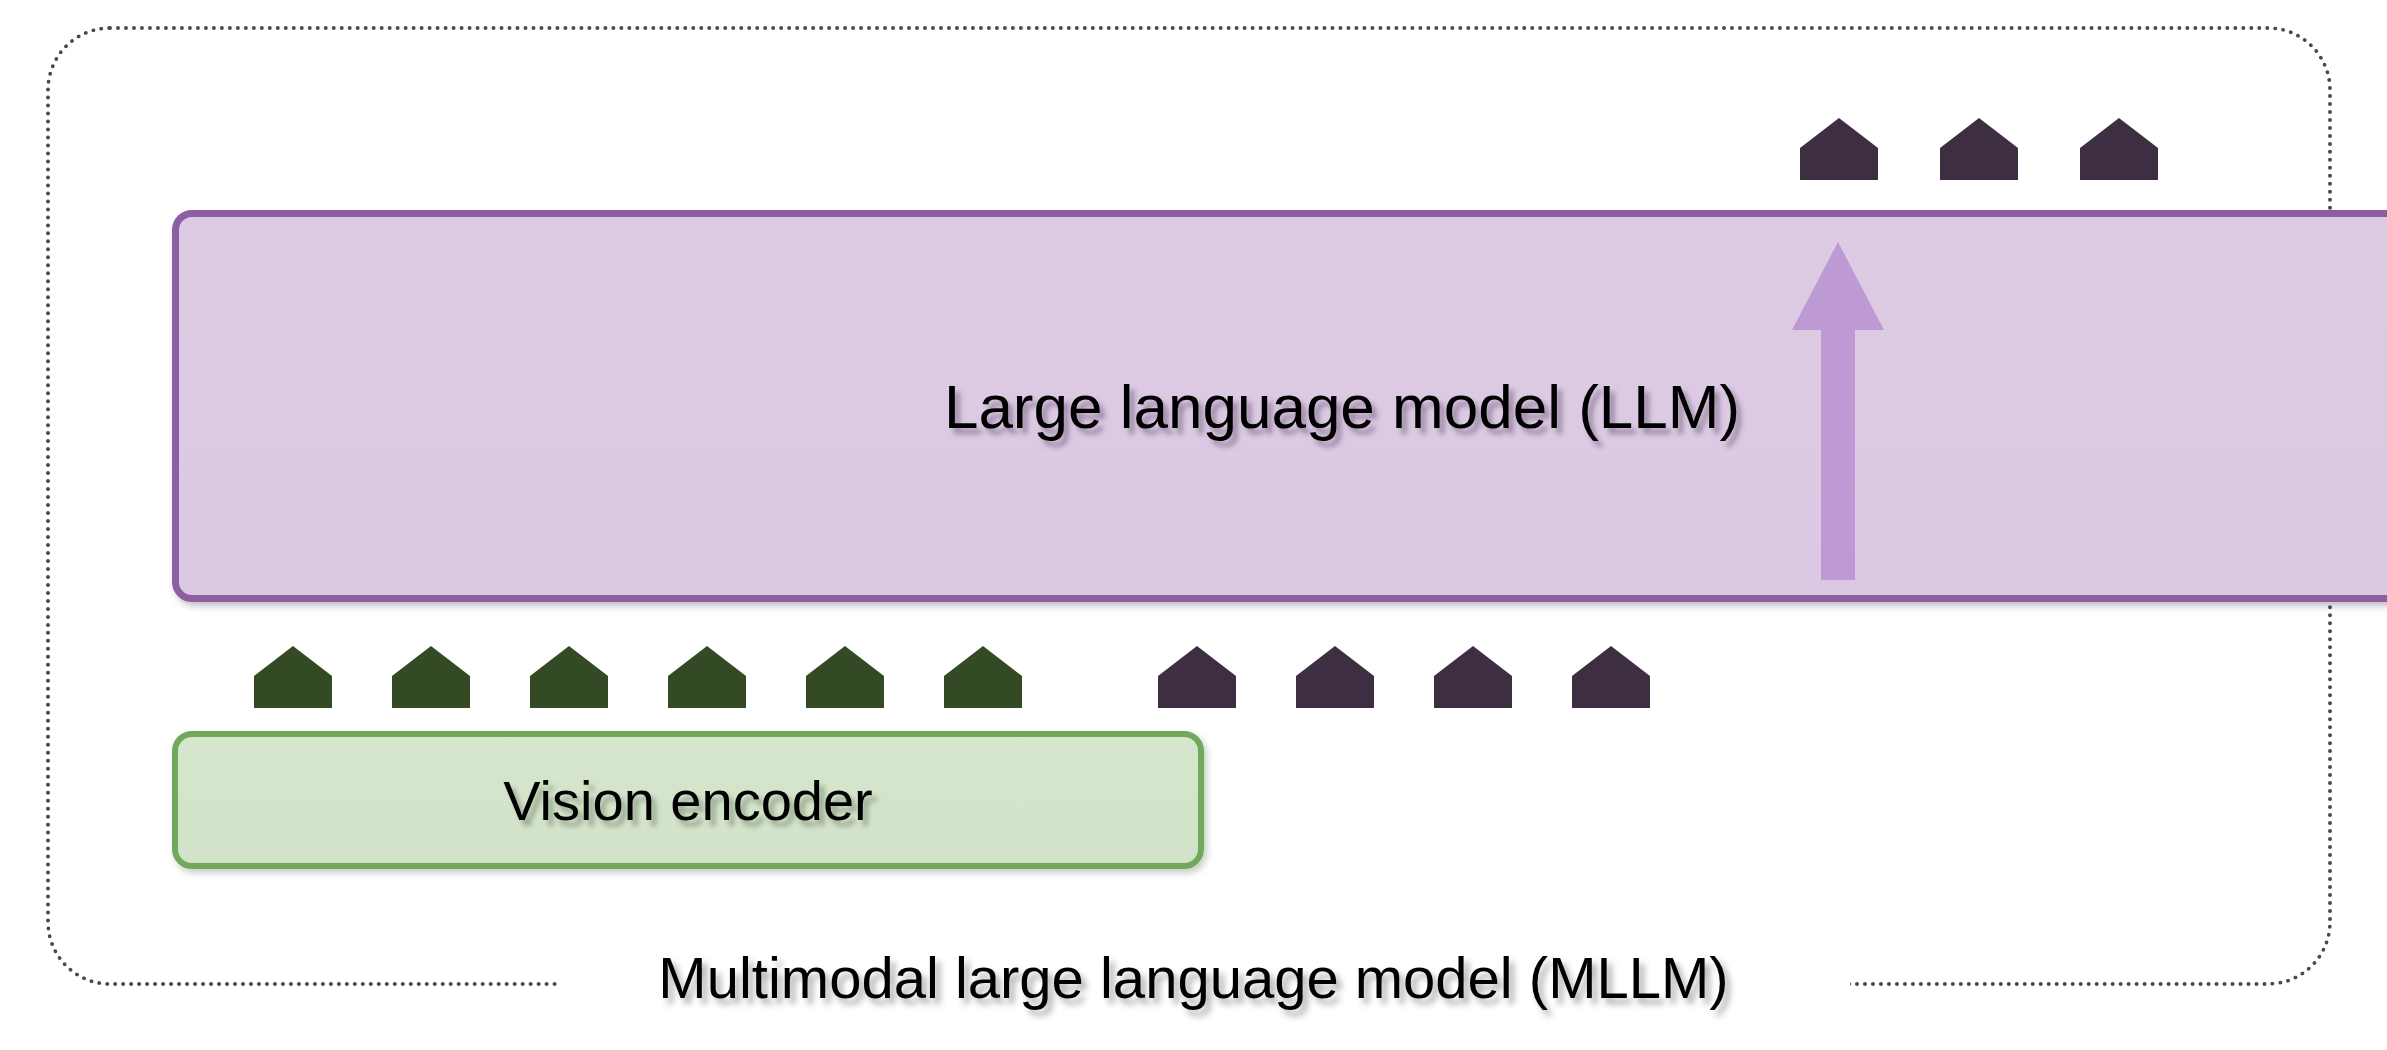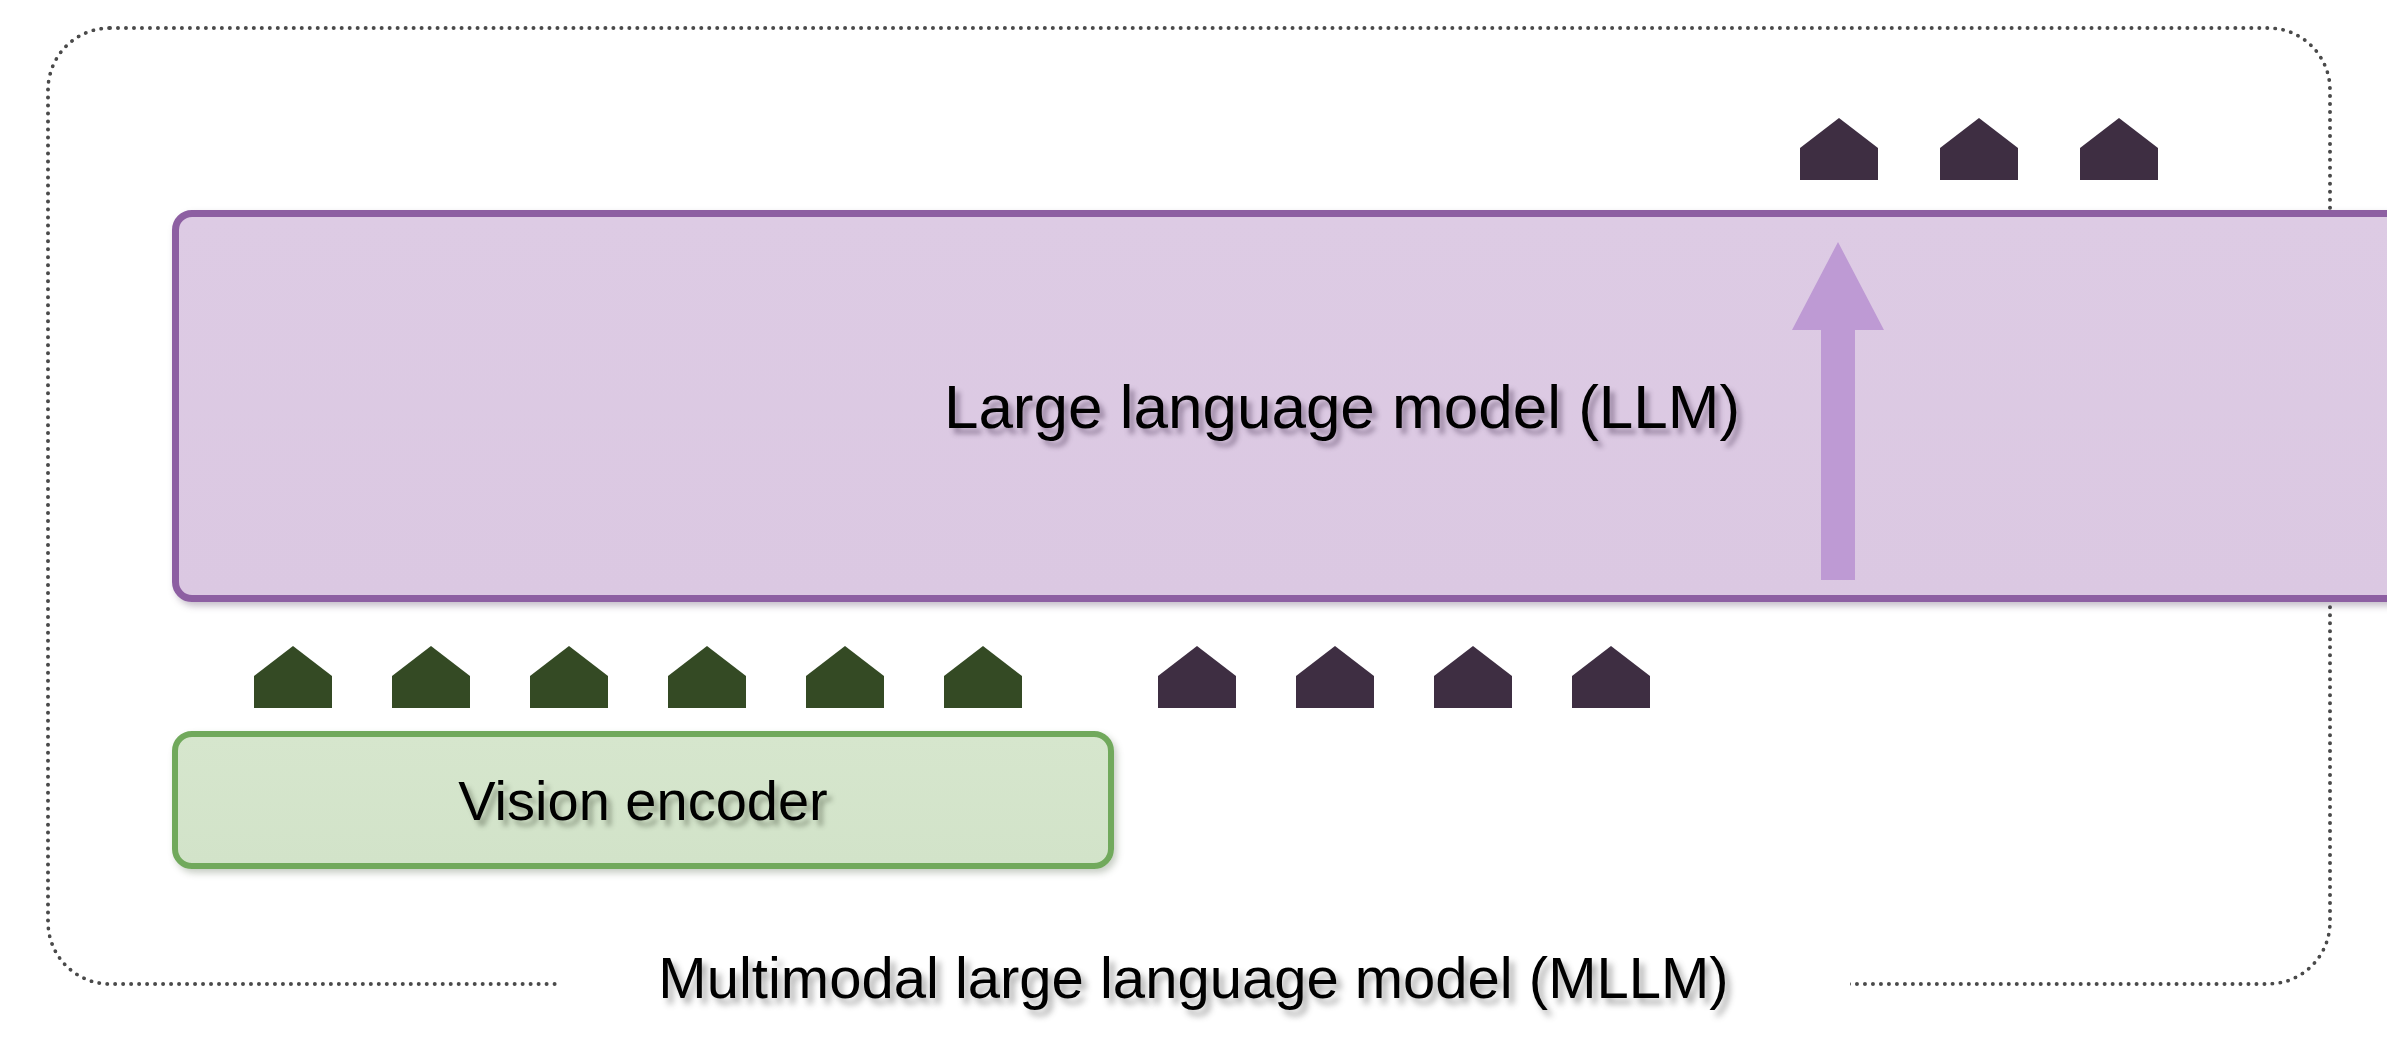--- a/index.html
+++ b/index.html
@@ -79,21 +79,21 @@
     width: 92px;
     height: 338px;
   }
   .llm-arrow svg { display: block; width: 100%; height: 100%; }
 
   
   .vision-box {
     position: absolute;
     left: 172px;
     top: 731px;
-    width: 942px;
+    width: 1032px;
     height: 138px;
     box-sizing: border-box;
     background: linear-gradient(180deg, #d6e6cd 0%, #d2e3c9 100%);
     border: 6px solid #71a95c;
     border-radius: 20px;
     box-shadow: 3px 4px 7px rgba(80, 100, 70, 0.32);
   }
   .vision-label {
     position: absolute;
     left: 0;

